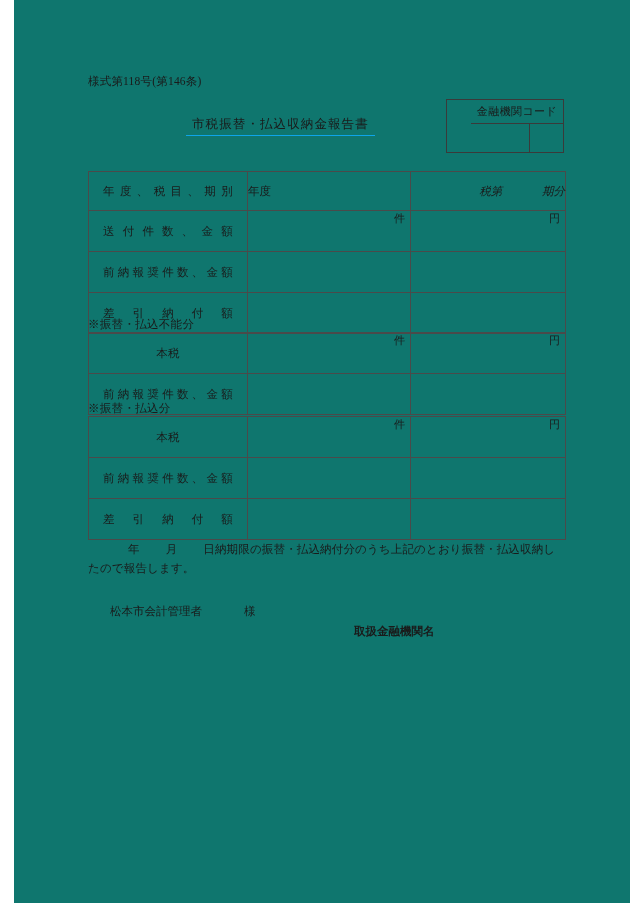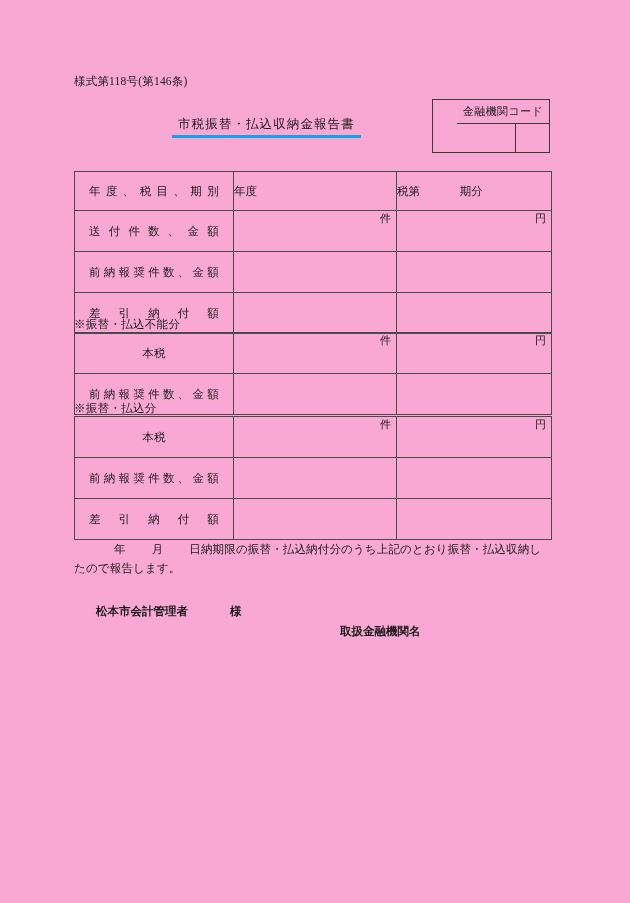--- a/index.html
+++ b/index.html
@@ -12,21 +12,22 @@
     height: 903px;
     position: relative;
     font-family: "Liberation Serif", "DejaVu Serif", serif;
     color: #1a1a1a;
     overflow: hidden;
   }
 
   .page {
     position: absolute;
     inset: 0;
-    background: #f9a8d4;
+    background: #0f766e;
+    margin-left: 14px;
   }
 
   
   .form-no {
     position: absolute;
     left: 74px;
     top: 74px;
     font-size: 11.5px;
     letter-spacing: 0.2px;
     white-space: nowrap;
@@ -34,21 +35,21 @@
 
   
   .doc-title {
     position: absolute;
     left: 172px;
     top: 116px;
     font-size: 12.5px;
     letter-spacing: 1.1px;
     white-space: nowrap;
     padding: 0 6px 2px 6px;
-    border-bottom: 3px solid #0ea5e9;
+    border-bottom: 1px solid #0ea5e9;
   }
 
   
   .code-box {
     position: absolute;
     left: 432px;
     top: 99px;
     width: 118px;
     border: 1px solid #3a3a3a;
     box-sizing: border-box;
@@ -110,23 +111,24 @@
 
   .row-h38 td { height: 38px; }
   .row-h40 td { height: 40px; }
 
   
   .hdr-center {
     text-align: left;
     font-size: 11.5px;
   }
   .hdr-period {
-    text-align: left;
-    font-size: 11.5px;
-    white-space: nowrap;
+    text-align: right;
+    font-size: 11.5px;
+    white-space: nowrap;
+    font-style: italic;
   }
   .gap-lg { display: inline-block; width: 34px; }
   .gap-md { display: inline-block; width: 26px; }
 
   
   .unit-cell {
     position: relative;
   }
   .unit {
     position: absolute;
@@ -168,21 +170,20 @@
     box-sizing: border-box;
     white-space: nowrap;
   }
 
   .addressee {
     position: absolute;
     left: 96px;
     top: 604px;
     font-size: 11.5px;
     white-space: nowrap;
-    font-weight: bold;
   }
   .addressee .gap { display: inline-block; width: 42px; }
 
   .bank-name-line {
     position: absolute;
     left: 340px;
     top: 624px;
     font-size: 11.5px;
     white-space: nowrap;
     font-weight: bold;

